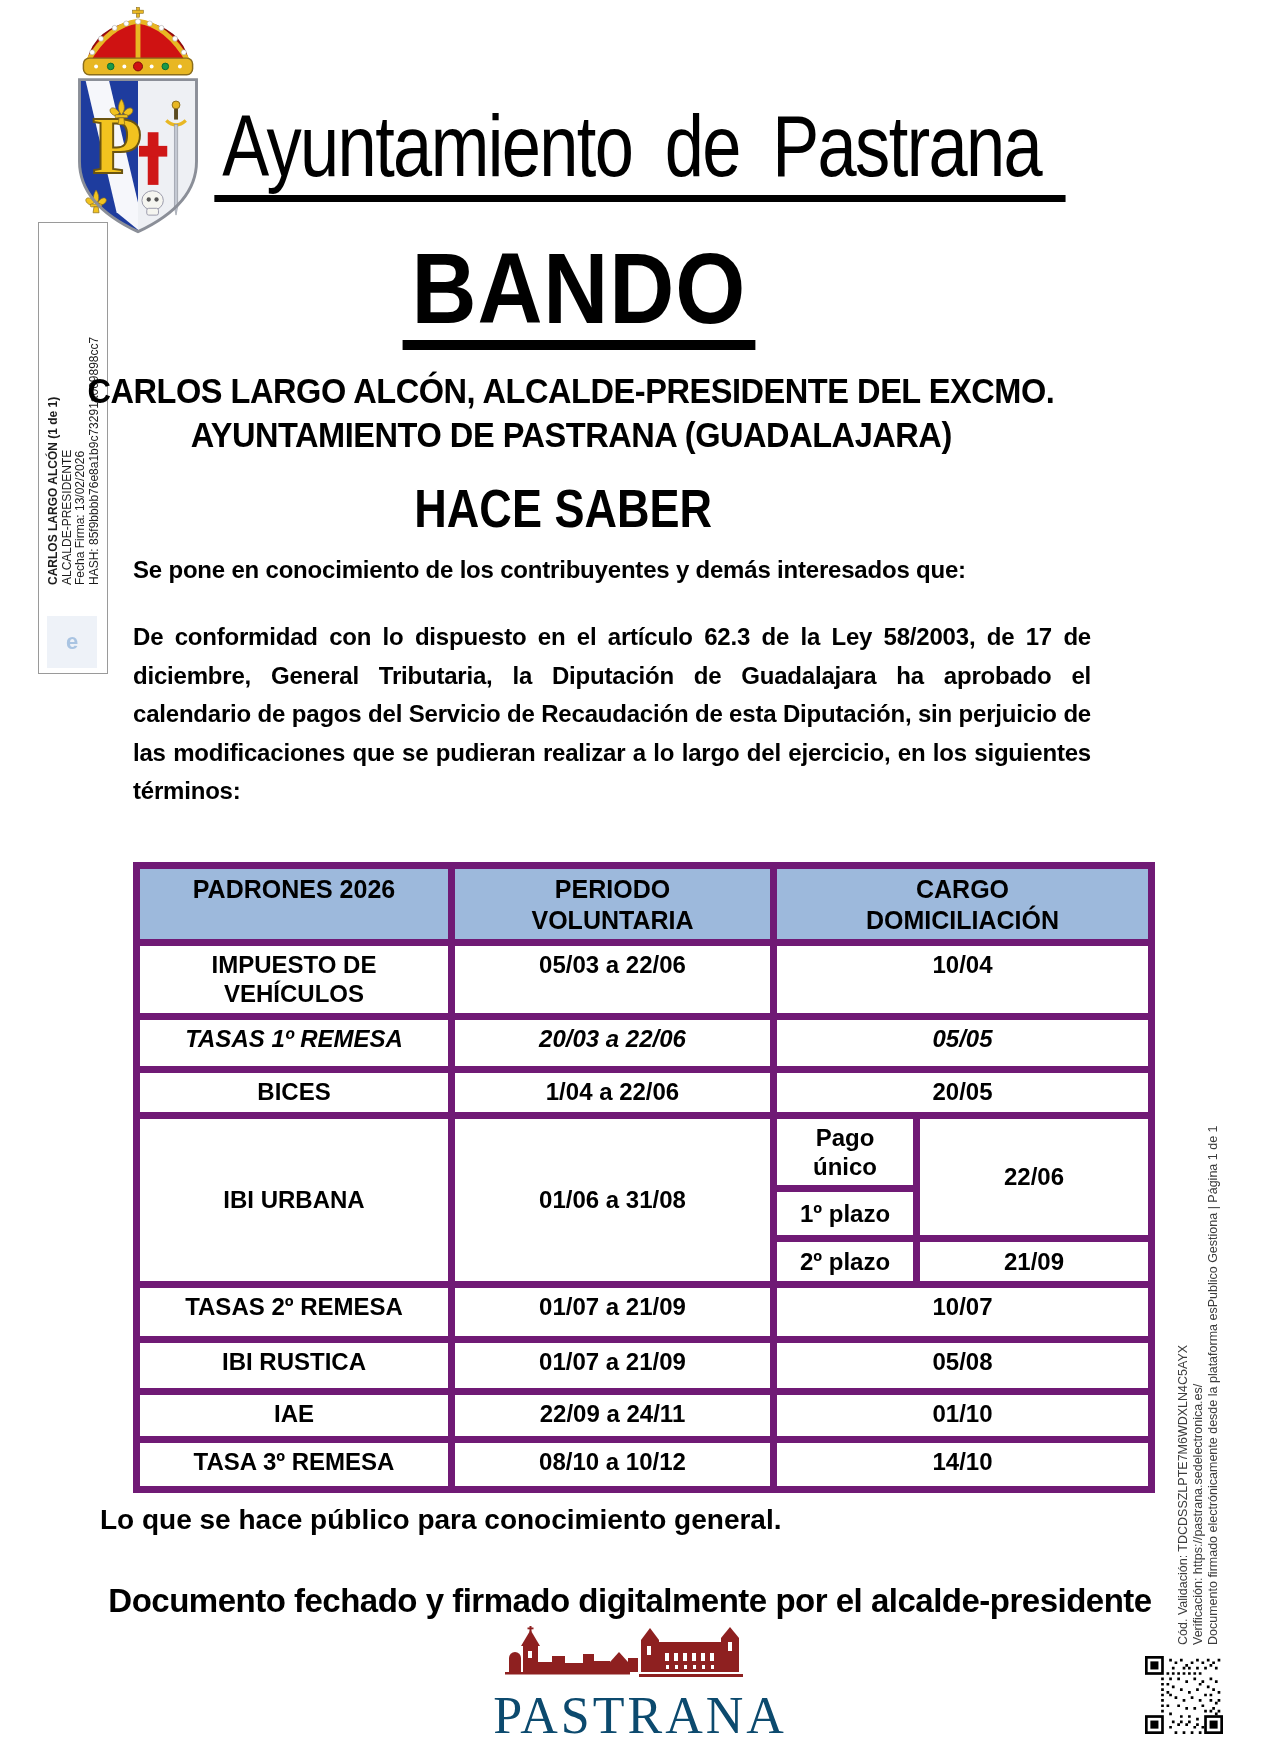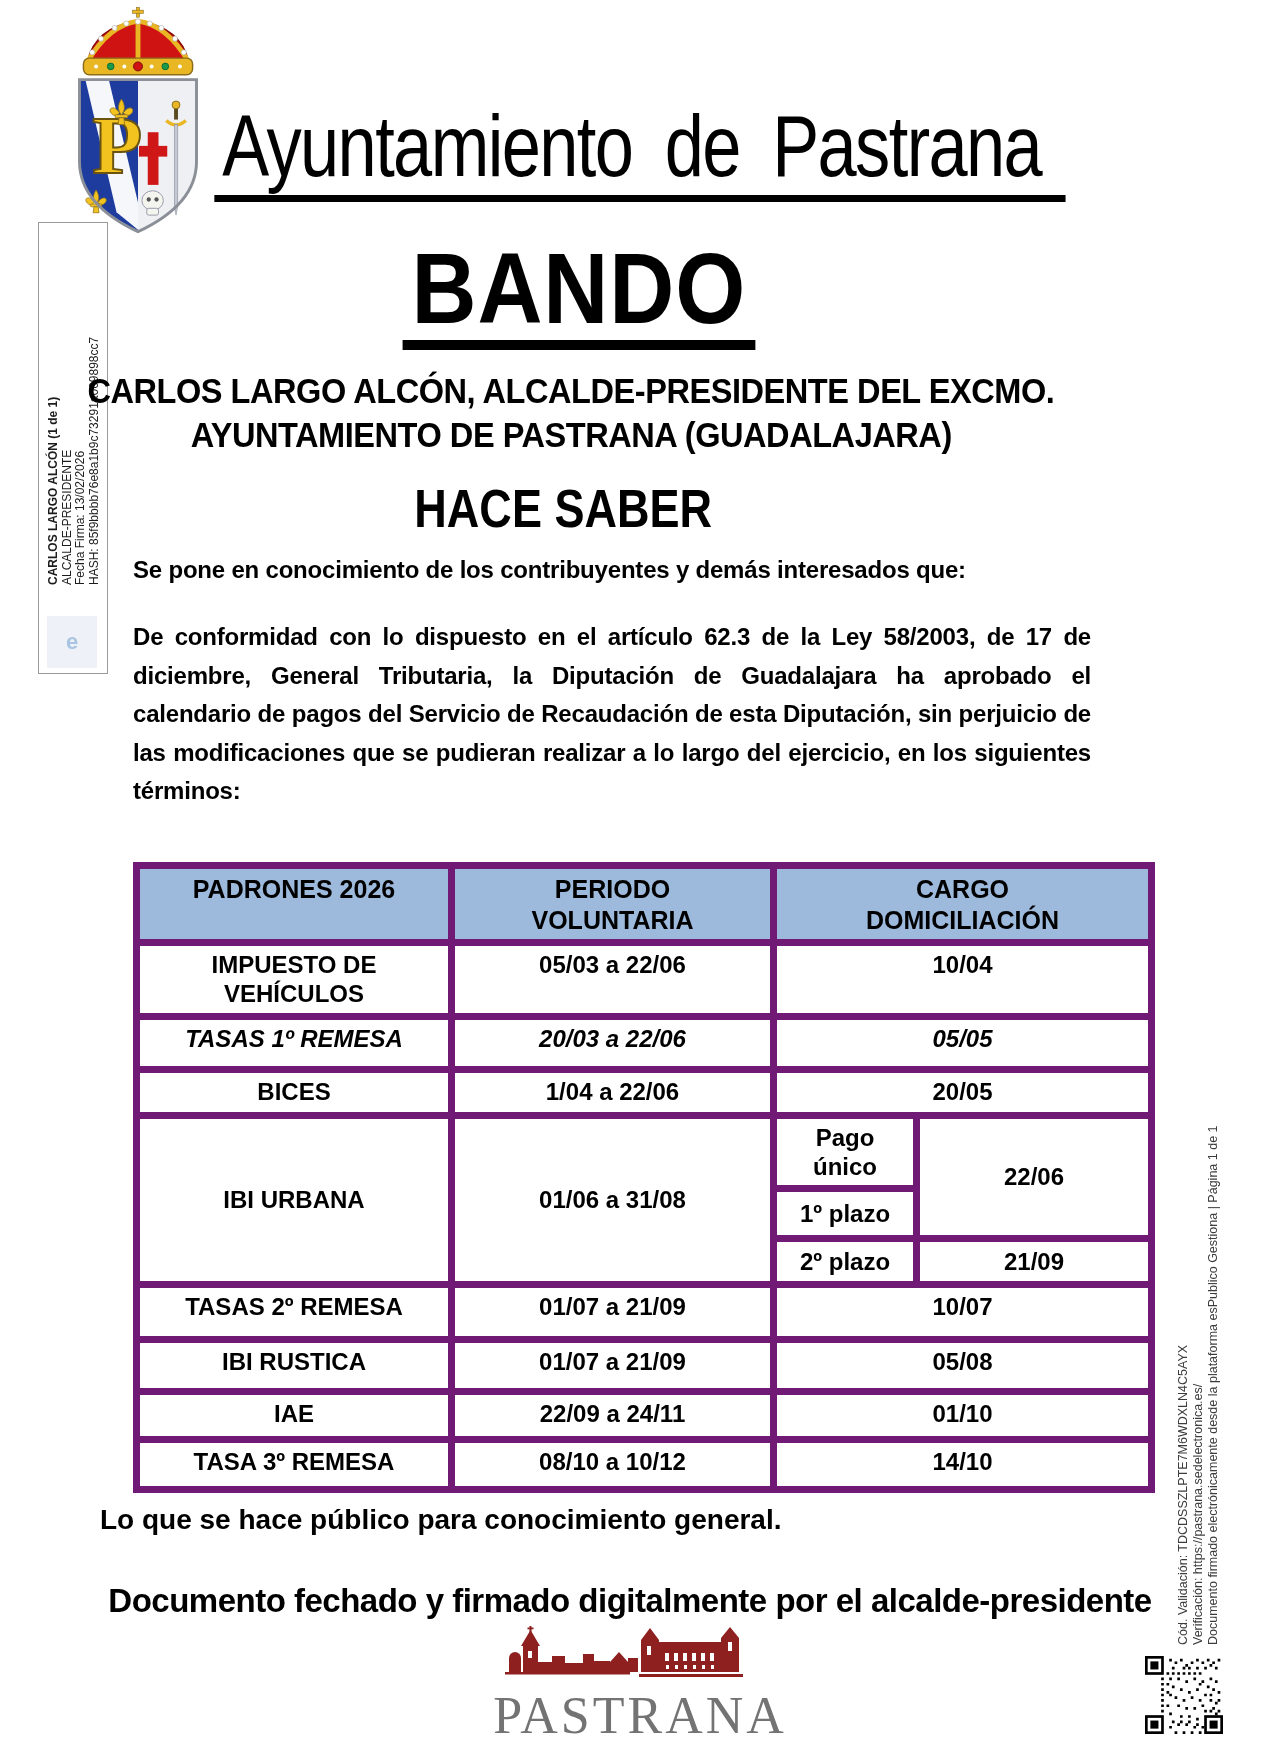--- a/index.html
+++ b/index.html
@@ -27,21 +27,21 @@
   .issuer .cx{font-size:35px;font-weight:700;transform:scaleX(.93);letter-spacing:-0.5px;}
   .hacesaber{top:478px;left:0;width:1126px;}
   .hacesaber .cx{font-size:53px;font-weight:700;transform:scaleX(.85);letter-spacing:0;}
 
   .intro{top:556px;left:133px;width:980px;font-size:24px;font-weight:700;letter-spacing:-0.2px;}
   .bodytxt{top:618px;left:133px;width:958px;font-size:24px;font-weight:700;line-height:38.6px;
            text-align:justify;letter-spacing:-0.2px;}
   .closing{top:1497px;left:100px;font-size:28px;font-weight:700;margin-top:7px;}
   .signote{top:1582px;left:0;width:1260px;font-size:33px;font-weight:700;letter-spacing:-0.5px;}
   .pastrana-word{top:1686px;left:0;width:1280px;font-family:"Liberation Serif",serif;
-           font-size:52px;letter-spacing:3px;color:#737373;}
+           font-size:52px;letter-spacing:3px;color:#0c4a6e;}
 
   
   .tablewrap{top:862px;left:133px;}
   table.ptable{border-collapse:collapse;table-layout:fixed;width:1015px;
     font-size:24px;font-weight:700;text-align:center;}
   table.ptable td{border:7px solid #701a75;padding:4px 6px;vertical-align:top;line-height:1.22;}
   table.ptable td.hd{background:var(--hdr-blue);font-size:25px;padding-top:5px;}
   table.ptable td.mid{vertical-align:middle;}
   .w2{display:inline-block;max-width:175px;}
   .w3{display:inline-block;max-width:225px;}

